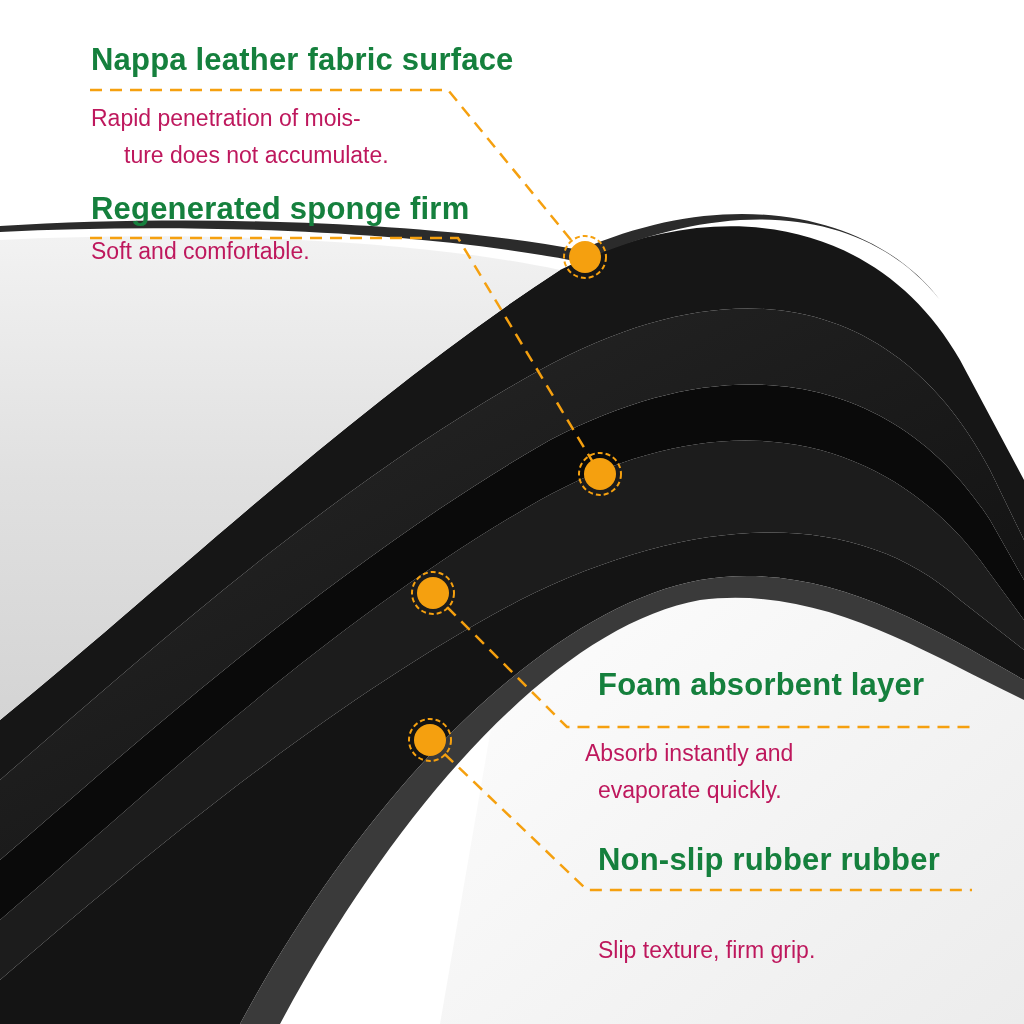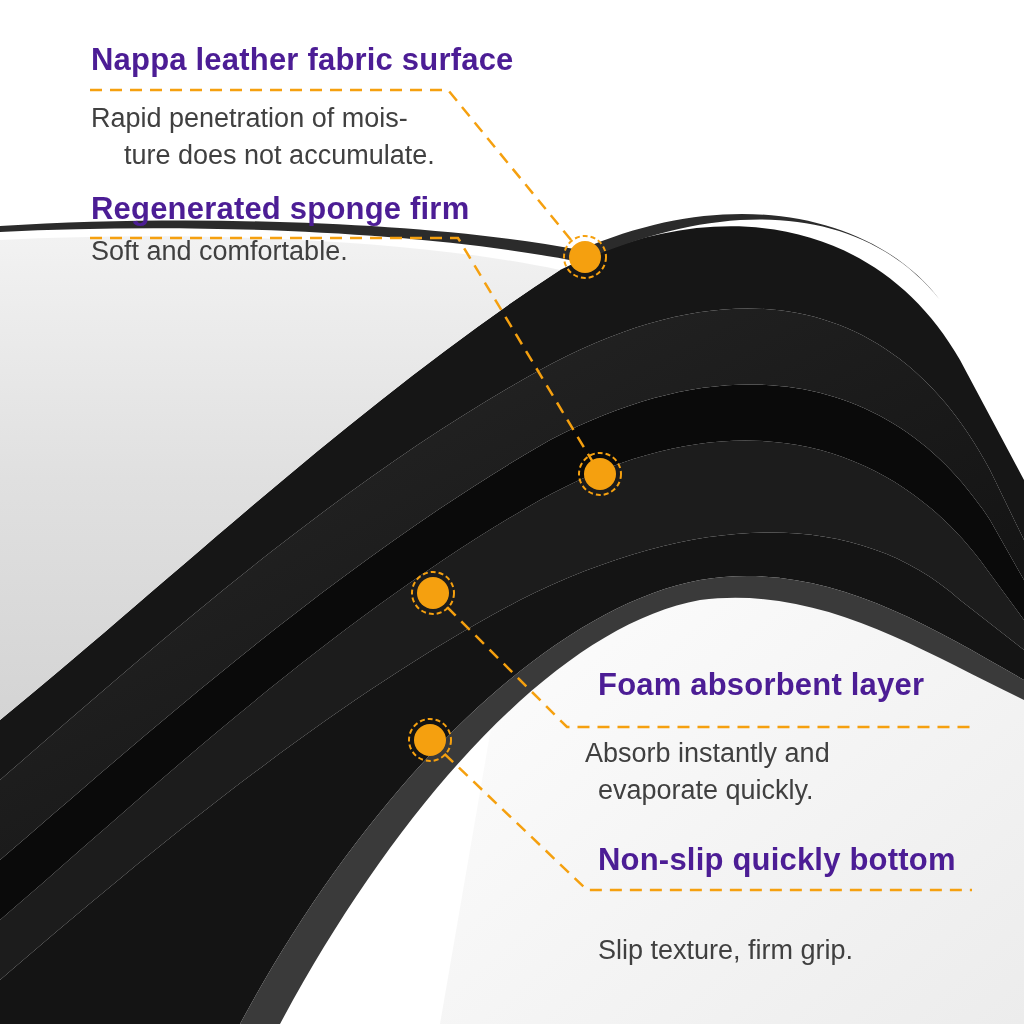--- a/index.html
+++ b/index.html
@@ -1,21 +1,21 @@
 <!DOCTYPE html>
 <html><head>
 <meta charset="utf-8">
 <style>
   html, body { margin:0; padding:0; }
   body { width:1024px; height:1024px; position:relative; overflow:hidden; background:#ffffff;
          font-family:"Liberation Sans", sans-serif; }
   #art { position:absolute; left:0; top:0; width:1024px; height:1024px; }
-  .label { position:absolute; color:#4c1d95; }
+  .label { position:absolute; color:#15803d; }
   .title { font-weight:bold; font-size:31px; letter-spacing:0.2px; white-space:nowrap; }
-  .desc { font-size:27px; line-height:37px; color:#404040; white-space:nowrap; }
+  .desc { font-size:23px; line-height:37px; color:#be185d; white-space:nowrap; }
 </style>
 </head>
 <body>
 
 <svg id="art" viewBox="0 0 1024 1024" xmlns="http://www.w3.org/2000/svg">
   <defs>
     <linearGradient id="whiteTop" x1="0" y1="0" x2="0" y2="1">
       <stop offset="0" stop-color="#f2f2f2"></stop>
       <stop offset="0.5" stop-color="#e0e0e0"></stop>
       <stop offset="1" stop-color="#d4d4d4"></stop>
@@ -74,14 +74,14 @@
 <div class="label desc" style="left:91px; top:100px;">Rapid penetration of mois-</div>
 <div class="label desc" style="left:91px; top:137px;margin-left:33px;">ture does not accumulate.</div>
 
 <div class="label title" style="left:91px; top:191px;">Regenerated sponge firm</div>
 <div class="label desc" style="left:91px; top:233px;">Soft and comfortable.</div>
 
 <div class="label title" style="left:598px; top:667px;">Foam absorbent layer</div>
 <div class="label desc" style="left:585px; top:735px;">Absorb instantly and</div>
 <div class="label desc" style="left:598px; top:772px;">evaporate quickly.</div>
 
-<div class="label title" style="left:598px; top:842px;">Non-slip quickly bottom</div>
+<div class="label title" style="left:598px; top:842px;">Non-slip rubber rubber</div>
 <div class="label desc" style="left:598px; top:932px;">Slip texture, firm grip.</div>
 
 </body></html>

